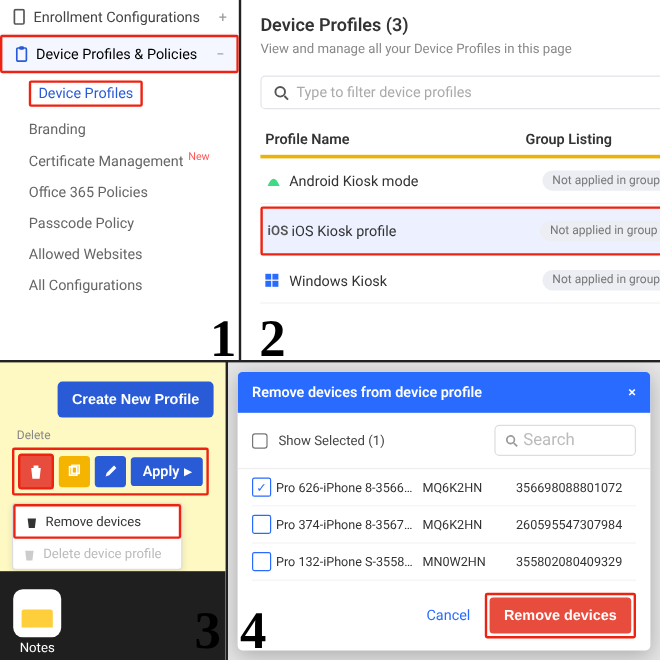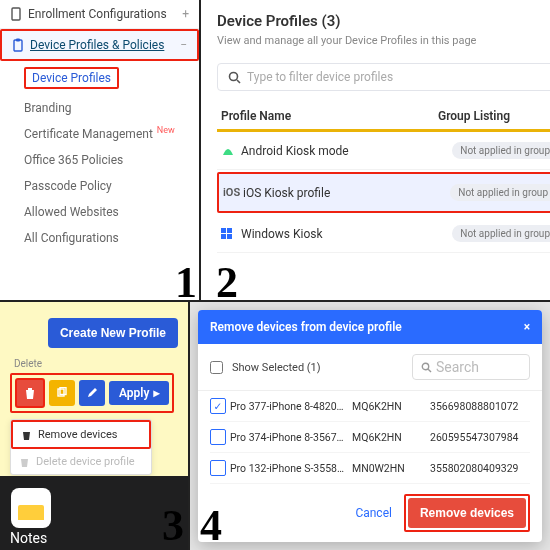--- a/index.html
+++ b/index.html
@@ -36,21 +36,21 @@
   .btn-primary{background:#2a5bd7;color:#fff;padding:8px 12px;border:none;border-radius:4px;font-size:12px;font-weight:600;cursor:pointer}
   .delete-lbl{font-size:10px;color:#888;margin:10px 0 4px 4px}
   .actions{display:flex;align-items:center;gap:4px}
   .ibtn{width:26px;height:26px;display:flex;align-items:center;justify-content:center;border-radius:3px;cursor:pointer;color:#fff}
   .ibtn.red{background:#e74c3c}.ibtn.yel{background:#f4b400}.ibtn.blue{background:#2a5bd7}
   .apply{background:#2a5bd7;color:#fff;padding:5px 10px;border-radius:3px;font-size:12px;font-weight:600;cursor:pointer;display:flex;align-items:center;gap:4px}
   .menu{margin-top:6px;background:#fff;border:1px solid #ddd;border-radius:3px;box-shadow:0 2px 6px rgba(0,0,0,.1);width:140px}
   .menu div{padding:6px 8px;font-size:11px;display:flex;align-items:center;gap:6px;cursor:pointer}
   .menu div.dis{color:#bbb}
   .dock{position:absolute;left:0;bottom:0;width:100%;height:74px;background:#1f1f20;display:flex;align-items:flex-end;padding:0 0 4px 10px;box-sizing:border-box}
-  .dock-app{width:42px;text-align:left;color:#fff;font-size:14px}
+  .dock-app{width:42px;text-align:center;color:#fff;font-size:11px}
   .dock-app .ic{width:40px;height:40px;background:#fff;border-radius:8px;margin:0 auto 2px auto;display:flex;align-items:flex-end;justify-content:center}
   .dock-app .ic .bar{width:26px;height:15px;background:#ffce3b;border-radius:2px 2px 0 0;margin-bottom:8px}
   
   .dlg{margin:8px;border-radius:4px;overflow:hidden;box-shadow:0 4px 18px rgba(0,0,0,.25);background:#fff}
   .dlg-head{background:#2a6bff;color:#fff;padding:10px 12px;font-size:12px;font-weight:600;display:flex;align-items:center}
   .dlg-head .x{margin-left:auto;cursor:pointer}
   .dlg-tools{display:flex;align-items:center;padding:10px 12px;gap:9px;border-bottom:1px solid #eee}
   .dlg-tools input[type=checkbox]{margin:0}
   .dlg-tools .lbl{font-size:11px;color:#444;flex:1}
   .srch2{display:flex;align-items:center;border:1px solid #ddd;border-radius:4px;padding:4px 8px;color:#bbb;font-size:14px;width:100px}
@@ -81,21 +81,21 @@
       <span>Enrollment Configurations</span>
       <span class="plus">+</span>
     </div>
     <div class="sb-item hl-red" style="background:#f4f7ff">
       <span style="margin-right:6px">
         <svg width="12" height="14" viewBox="0 0 12 14">
             <rect x="2" y="2" width="8" height="11" rx="1" fill="none" stroke="#2a5bd7" stroke-width="1.4"></rect>
             <rect x="4" y="0.5" width="4" height="3" rx="1" fill="#2a5bd7"></rect>
           </svg>
       </span>
-      <span style="color:#0c4a6e;text-decoration:underline">Device Profiles &amp; Policies</span>
+      <span style="color:#000000;">Device Profiles &amp; Policies</span>
       <span class="plus">−</span>
     </div>
     <div class="sb-sub sel">
       <a class="hl-red" style="padding:2px 6px;display:inline-block">Device Profiles</a>
     </div>
     <div class="sb-sub"><span>Branding</span></div>
     <div class="sb-sub"><span>Certificate Management</span><span class="newtag">New</span></div>
     <div class="sb-sub"><span>Office 365 Policies</span></div>
     <div class="sb-sub"><span>Passcode Policy</span></div>
     <div class="sb-sub"><span>Allowed Websites</span></div>
@@ -228,21 +228,21 @@
               </svg>
           </span>
           <span>Search</span>
         </div>
       </div>
       <div class="tbl">
         <div class="rw">
           <div class="cb">
               <span class="chk on hl-red">✓</span>
             </div>
-          <div class="cA">Pro 377-iPhone 8-4820…</div>
+          <div class="cA">Pro 626-iPhone 8-3566…</div>
           <div class="cB">MQ6K2HN</div>
           <div class="cC">356698088801072</div>
         </div>
         <div class="rw">
           <div class="cb">
               <span class="chk"></span>
             </div>
           <div class="cA">Pro 374-iPhone 8-3567…</div>
           <div class="cB">MQ6K2HN</div>
           <div class="cC">260595547307984</div>

